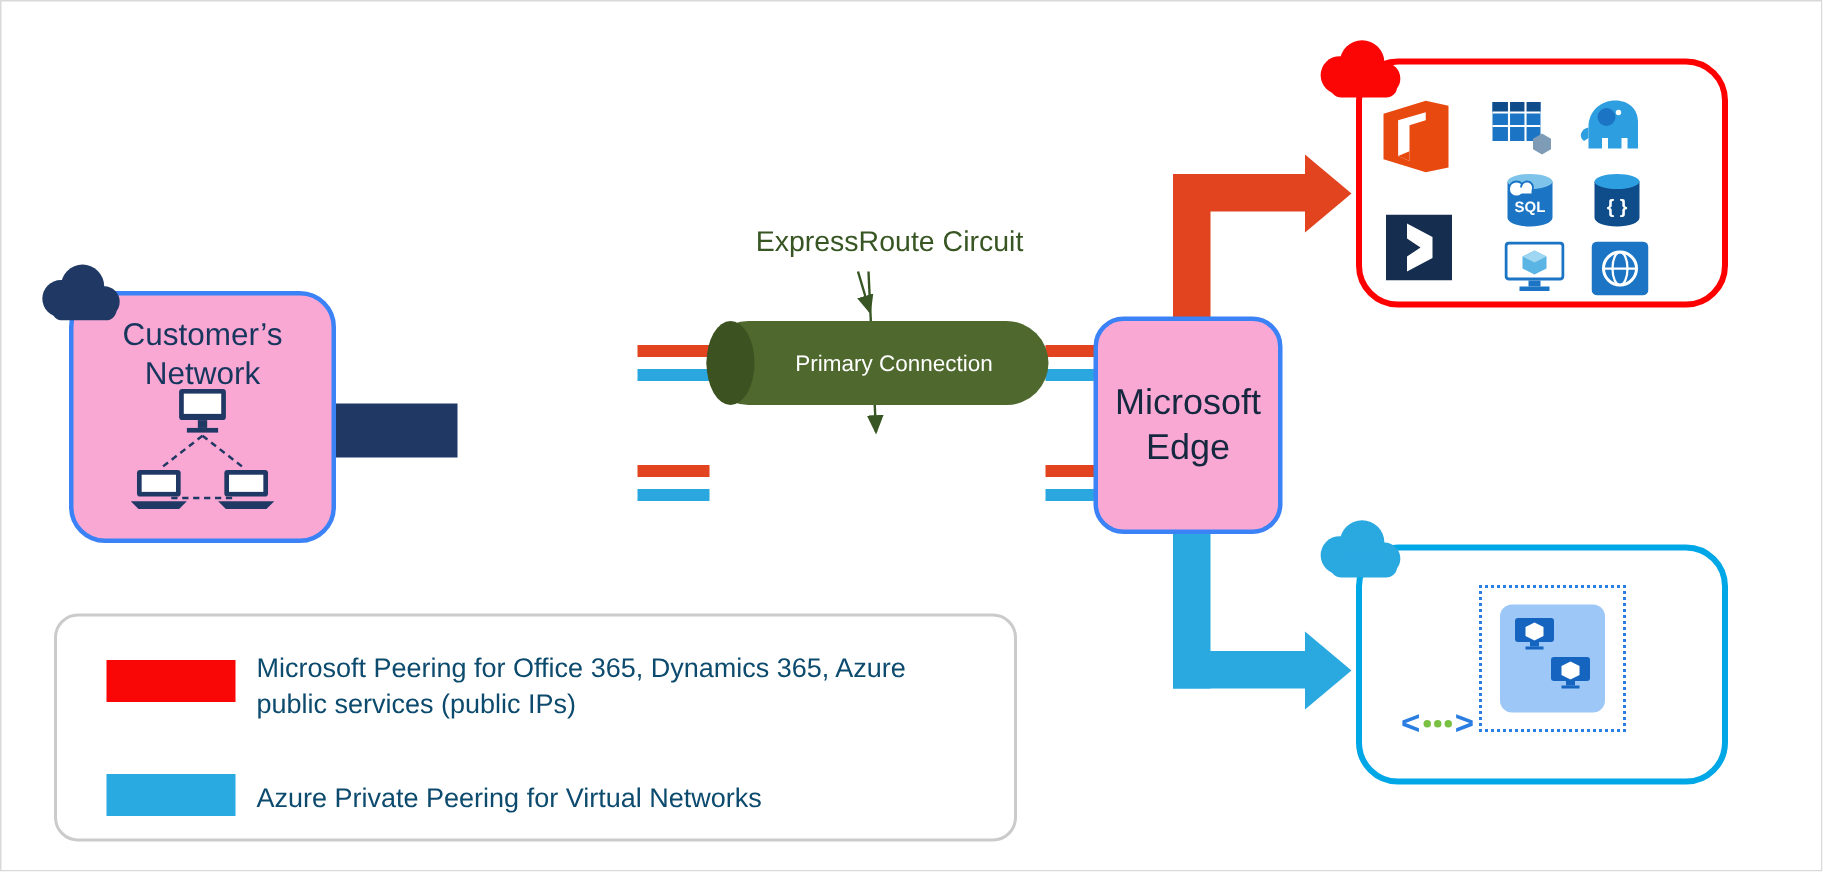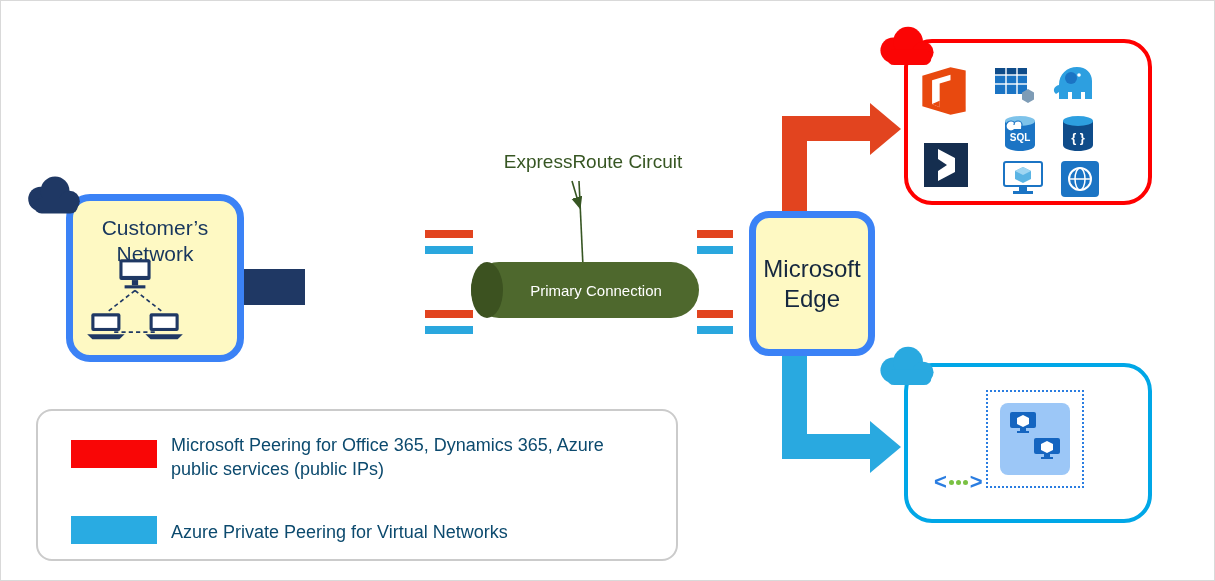--- a/index.html
+++ b/index.html
@@ -1,22 +1,22 @@
 <!DOCTYPE html>
 <html><head>
 <meta charset="utf-8">
 <style>
   html,body{margin:0;padding:0;background:#ffffff;font-family:"Liberation Sans",sans-serif;}
   .canvas{position:relative;width:1215px;height:581px;background:#ffffff;border:1px solid #d9d9d9;box-sizing:border-box;overflow:hidden;}
   .abs{position:absolute;}
   
-  .node-box{position:absolute;background:#fef9c3;border:7px solid #3b82f6;box-sizing:border-box;margin-left:20px;}
+  .node-box{position:absolute;background:#f9a8d4;border:3px solid #3b82f6;box-sizing:border-box;}
   .node-label{color:#16283f;text-align:center;line-height:1.25;}
   
-  .cylinder{position:absolute;background:#4e682d;border-radius:28px;display:flex;align-items:center;justify-content:center;margin-top:48px;}
+  .cylinder{position:absolute;background:#4e682d;border-radius:28px;display:flex;align-items:center;justify-content:center;}
   .cyl-cap{position:absolute;left:0;top:0;width:32px;height:100%;border-radius:50%;background:#3c5220;}
   .cyl-text{position:relative;color:#ffffff;font-size:15px;padding-left:22px;}
   
   .stripe{position:absolute;height:8px;}
   .stripe.red{background:#e2441f;}
   .stripe.blue{background:#2aa7de;}
   .thick{position:absolute;}
   .thick.red{background:#e2441f;}
   .thick.blue{background:#29a9e0;}
   .head{position:absolute;width:0;height:0;border-top:26px solid transparent;border-bottom:26px solid transparent;}

